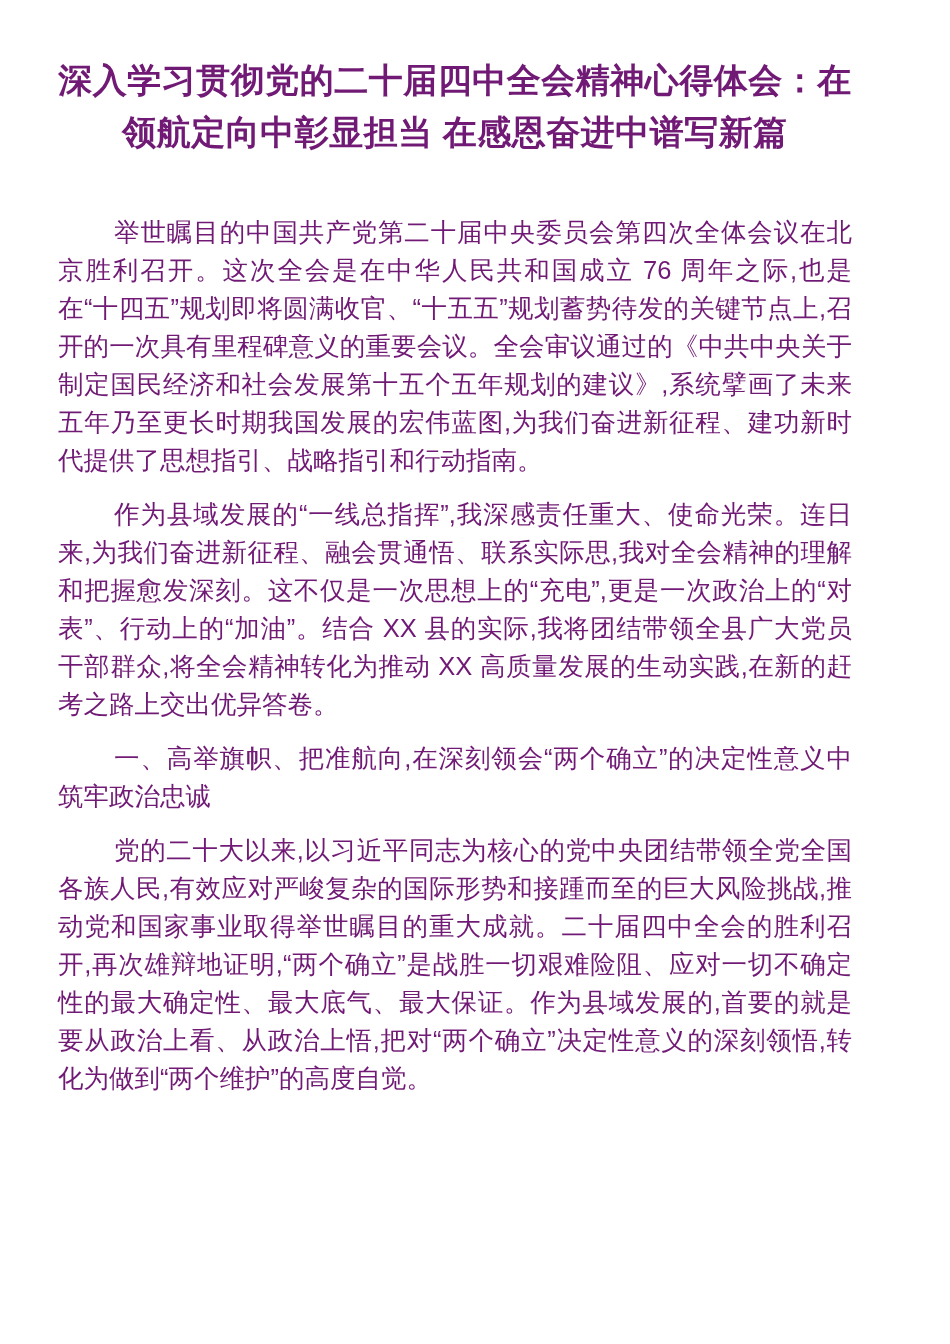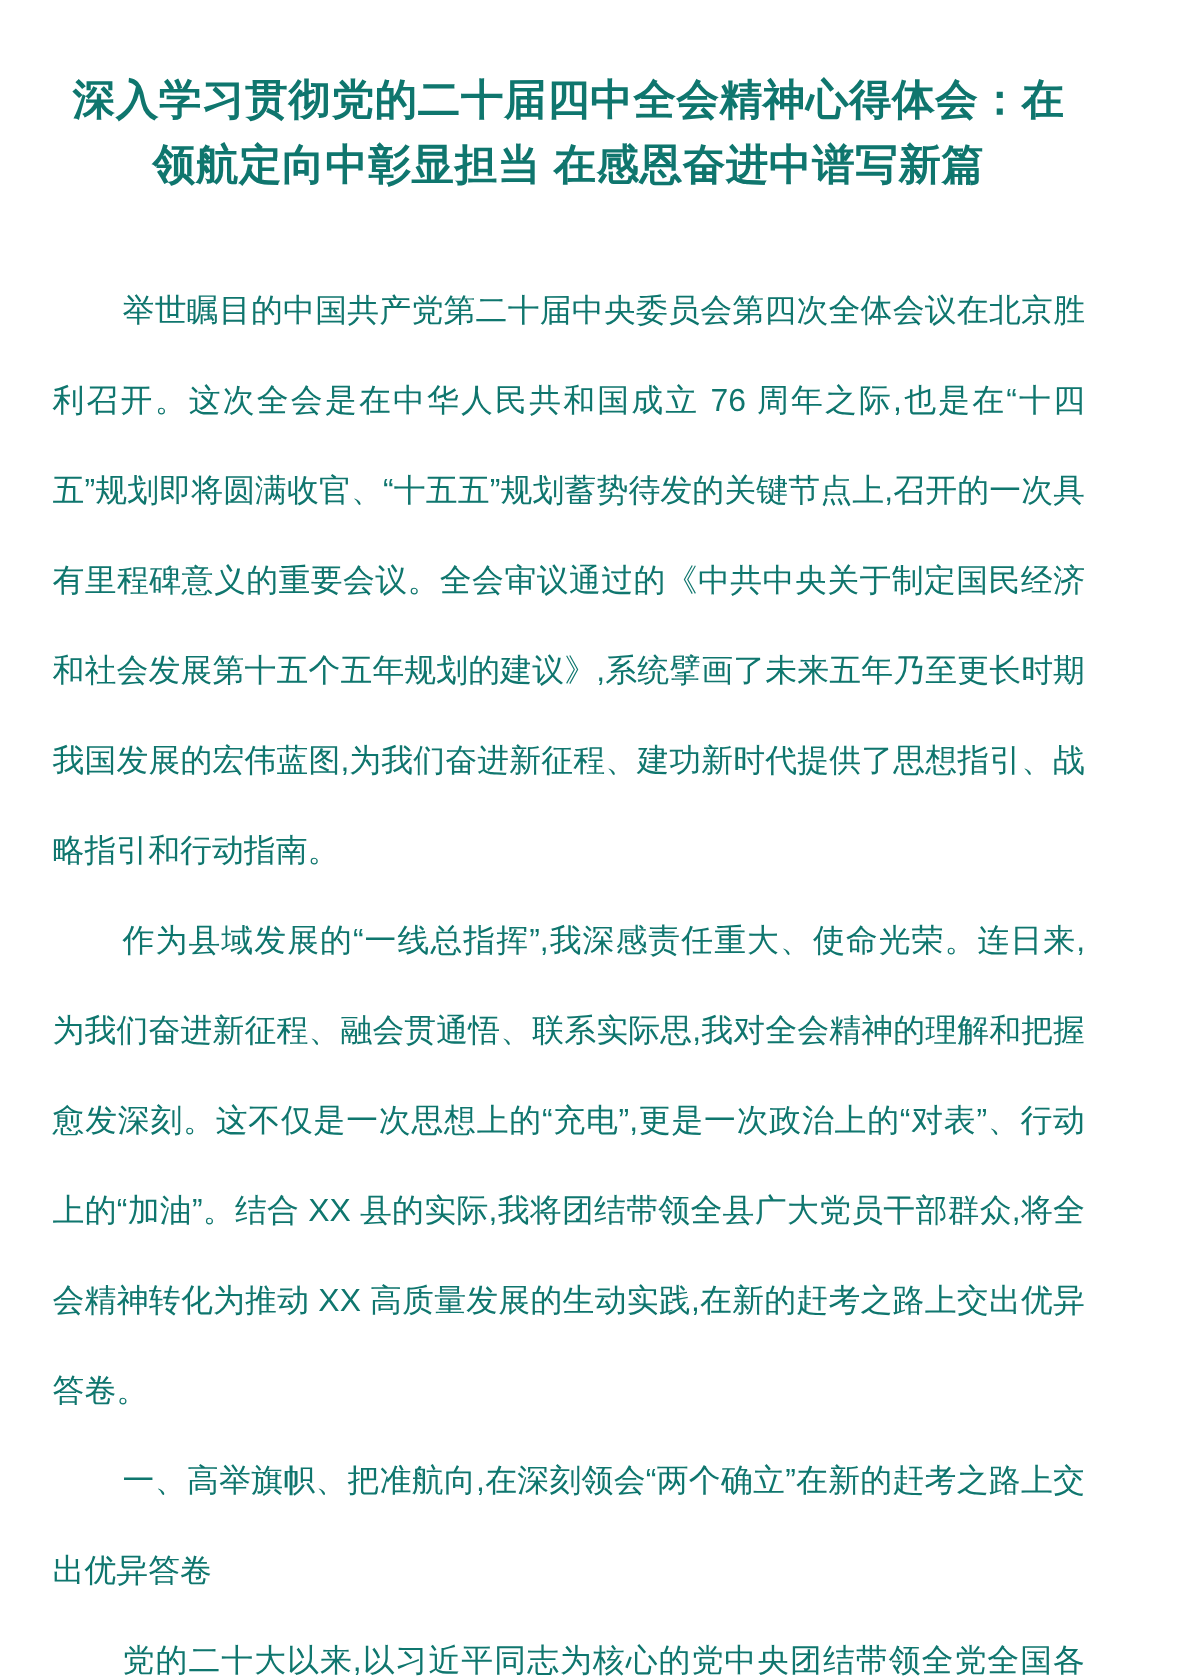--- a/index.html
+++ b/index.html
@@ -5,52 +5,52 @@
   html, body {
     margin: 0;
     padding: 0;
     background: #ffffff;
   }
   .page {
     position: relative;
     width: 950px;
     height: 1344px;
     background: #ffffff;
-    color: #0f766e;
+    color: #701a75;
     font-family: "Liberation Sans", "DejaVu Sans", sans-serif;
     box-sizing: border-box;
     padding: 54px 82px 0 42px;
     overflow: hidden;
   }
   .doc-title {
     margin: 0;
     font-size: 34px;
     font-weight: bold;
     line-height: 52px;
     text-align: center;
     letter-spacing: 0.5px;
   }
   .doc-body {
     margin-top: 55px;
   }
   .para {
-    margin: 0;
+    margin: 16px;
     font-size: 25.5px;
     font-weight: normal;
-    line-height: 72px;
+    line-height: 38px;
     text-align: justify;
     text-indent: 2.2em;
     word-break: break-all;
   }
 </style>
 </head>
 <body>
 
 <div class="page">
   <h1 class="doc-title">深入学习贯彻党的二十届四中全会精神心得体会：在领航定向中彰显担当 在感恩奋进中谱写新篇</h1>
 
   <div class="doc-body">
     <p class="para">举世瞩目的中国共产党第二十届中央委员会第四次全体会议在北京胜利召开。这次全会是在中华人民共和国成立 76 周年之际,也是在“十四五”规划即将圆满收官、“十五五”规划蓄势待发的关键节点上,召开的一次具有里程碑意义的重要会议。全会审议通过的《中共中央关于制定国民经济和社会发展第十五个五年规划的建议》,系统擘画了未来五年乃至更长时期我国发展的宏伟蓝图,为我们奋进新征程、建功新时代提供了思想指引、战略指引和行动指南。</p>
     <p class="para">作为县域发展的“一线总指挥”,我深感责任重大、使命光荣。连日来,为我们奋进新征程、融会贯通悟、联系实际思,我对全会精神的理解和把握愈发深刻。这不仅是一次思想上的“充电”,更是一次政治上的“对表”、行动上的“加油”。结合 XX 县的实际,我将团结带领全县广大党员干部群众,将全会精神转化为推动 XX 高质量发展的生动实践,在新的赶考之路上交出优异答卷。</p>
-    <p class="para">一、高举旗帜、把准航向,在深刻领会“两个确立”在新的赶考之路上交出优异答卷</p>
+    <p class="para">一、高举旗帜、把准航向,在深刻领会“两个确立”的决定性意义中筑牢政治忠诚</p>
     <p class="para">党的二十大以来,以习近平同志为核心的党中央团结带领全党全国各族人民,有效应对严峻复杂的国际形势和接踵而至的巨大风险挑战,推动党和国家事业取得举世瞩目的重大成就。二十届四中全会的胜利召开,再次雄辩地证明,“两个确立”是战胜一切艰难险阻、应对一切不确定性的最大确定性、最大底气、最大保证。作为县域发展的,首要的就是要从政治上看、从政治上悟,把对“两个确立”决定性意义的深刻领悟,转化为做到“两个维护”的高度自觉。</p>
   </div>
 </div>
 
 </body></html>

